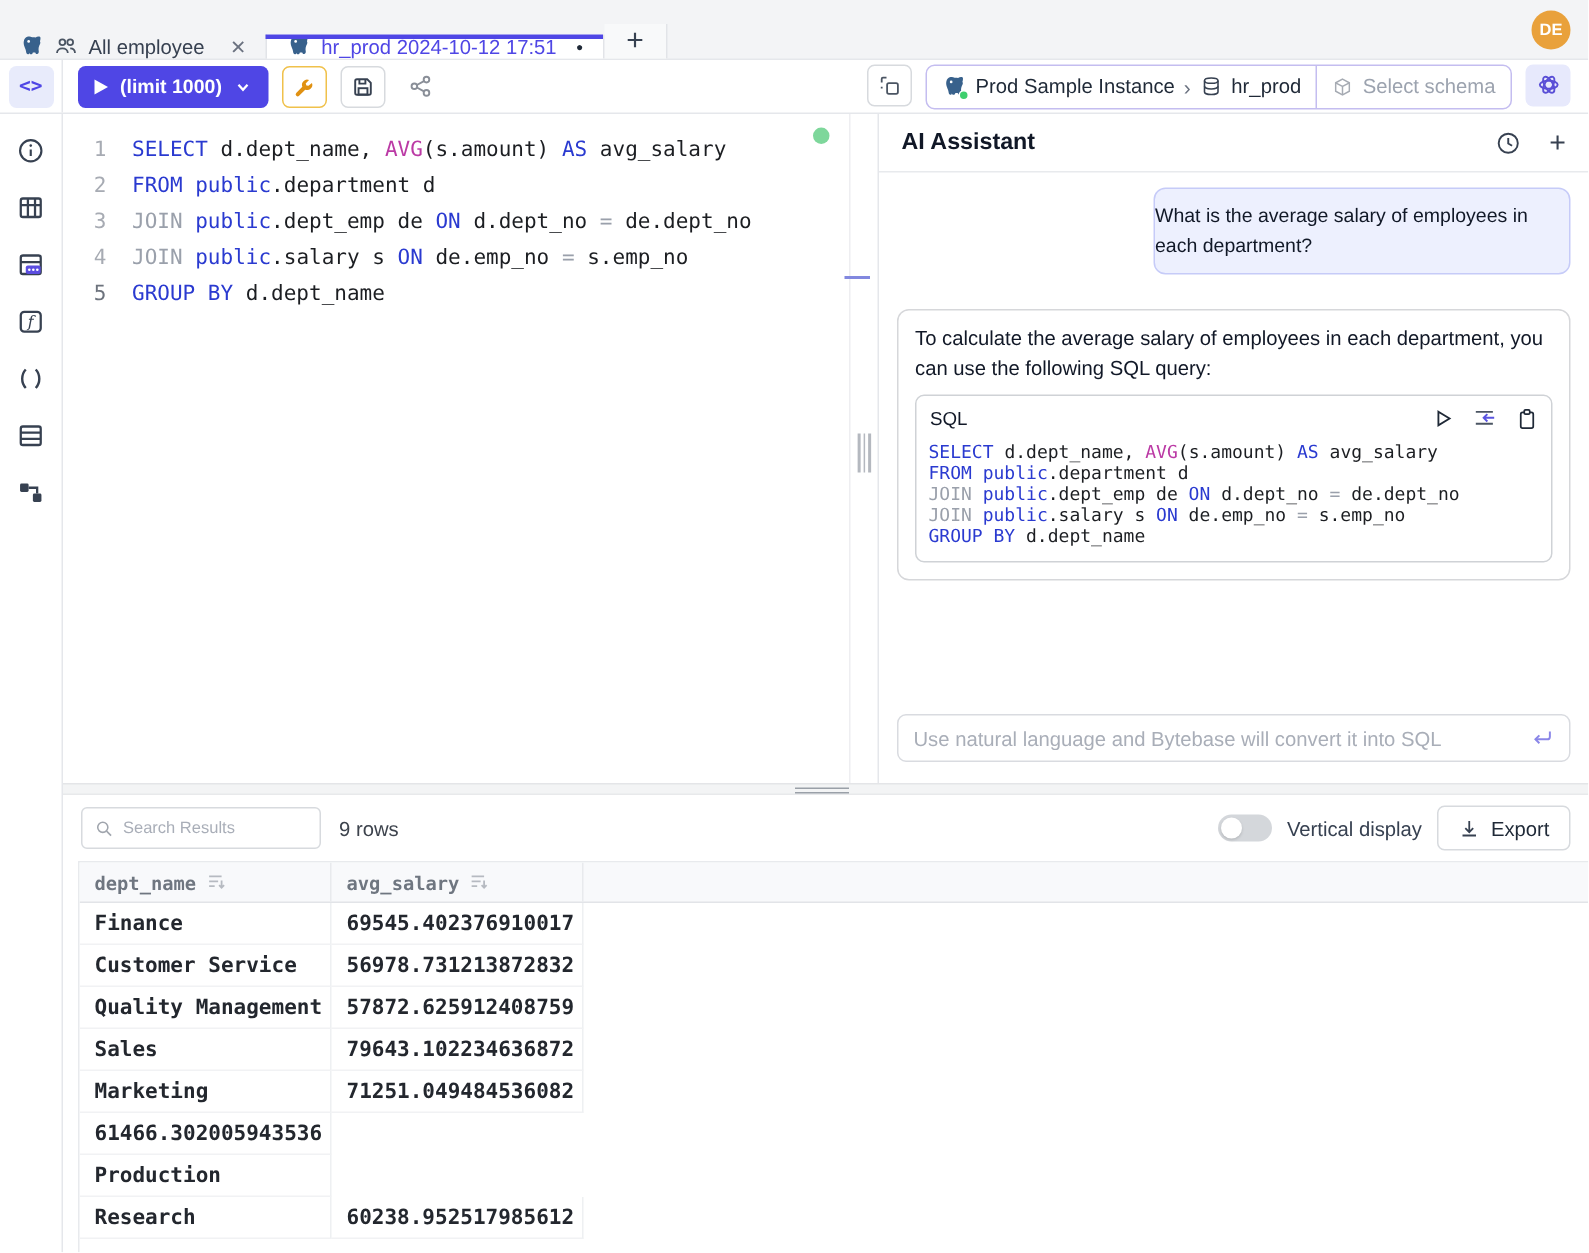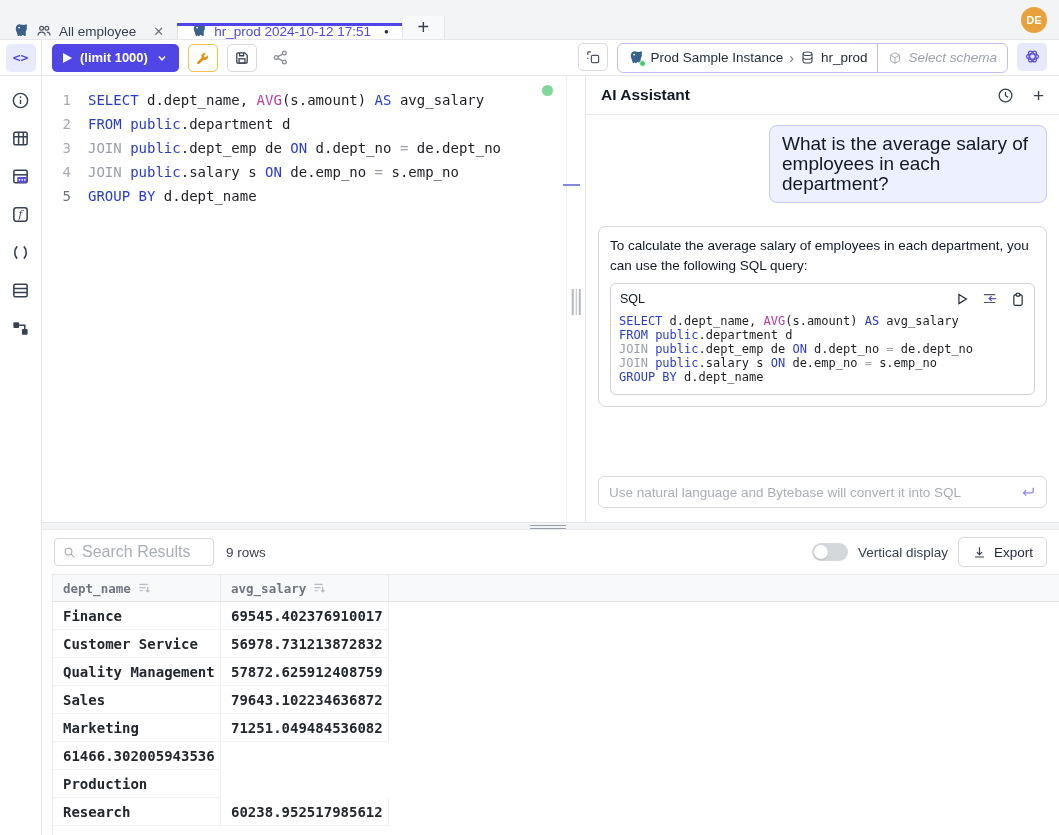--- a/index.html
+++ b/index.html
@@ -23,21 +23,21 @@
   .code-btn{width:30px;height:28px;border-radius:5px;background:#e8ebfb;color:#4f46e5;font-weight:700;font-size:13px;font-family:"DejaVu Sans Mono",monospace;border:none;display:flex;align-items:center;justify-content:center;cursor:pointer;}
   .run-btn{height:28px;background:#4f46e5;color:#fff;border:none;border-radius:5px;display:flex;align-items:center;gap:8px;padding:0 11px;font-size:13px;font-weight:600;margin-left:10px;cursor:pointer;}
   .run-play{width:0;height:0;border-left:9px solid #fff;border-top:5.5px solid transparent;border-bottom:5.5px solid transparent;}
   .icon-btn{width:30px;height:28px;border:1px solid #d7dade;border-radius:5px;background:#fff;display:flex;align-items:center;justify-content:center;margin-left:9px;cursor:pointer;}
   .wrench-btn{border-color:#f0c14b;}
   .share-btn{border:none;}
   .tb-right{margin-left:auto;display:flex;}
   .conn-pill{height:30px;border:1px solid #c4bdf0;border-radius:6px;display:flex;align-items:stretch;margin-left:9px;overflow:hidden;background:#fff;cursor:pointer;}
   .conn-main{display:flex;align-items:center;gap:6px;padding:0 10px;font-size:13.5px;color:#1f2937;}
   .conn-sep{color:#6b7280;font-size:14px;}
-  .conn-schema{display:flex;align-items:center;gap:6px;padding:0 10px;border-left:1px solid #c4bdf0;color:#9ca3af;font-size:13.5px;font-style:italic;}
+  .conn-schema{display:flex;align-items:center;gap:6px;padding:0 10px;border-left:1px solid #c4bdf0;color:#9ca3af;font-size:13.5px;}
   .pgwrap{position:relative;display:flex;}
   .pg-status{position:absolute;right:-2px;bottom:-1px;width:7px;height:7px;border-radius:50%;background:#3ecf6e;border:1.5px solid #fff;}
   .openai-btn{width:30px;height:28px;background:#e7e9fc;border:none;border-radius:5px;display:flex;align-items:center;justify-content:center;margin:0 12px 0 9px;cursor:pointer;}
 
   
   .body{flex:1;display:flex;min-height:0;}
   .sidebar{width:42px;border-right:1px solid #e5e7eb;display:flex;flex-direction:column;align-items:center;padding-top:13px;gap:16px;flex-shrink:0;background:#fff;}
   .sb-btn{width:22px;height:22px;display:flex;align-items:center;justify-content:center;cursor:pointer;}
   .content{flex:1;display:flex;flex-direction:column;min-width:0;}
   .main-row{height:446px;display:flex;min-height:0;flex-shrink:0;}
@@ -58,42 +58,42 @@
   .v-handle{position:absolute;top:213px;left:50%;transform:translateX(-50%);display:flex;gap:2px;}
   .v-handle span{width:1.5px;height:26px;background:#b4b8bf;display:block;}
 
   
   .ai{width:474px;border-left:1px solid #e5e7eb;display:flex;flex-direction:column;min-height:0;flex-shrink:0;background:#fff;}
   .ai-header{height:39px;display:flex;align-items:center;padding:0 15px;border-bottom:1px solid #e8eaed;flex-shrink:0;}
   .ai-title{font-size:15.5px;font-weight:600;color:#111827;}
   .ai-head-icons{margin-left:auto;display:flex;gap:19px;align-items:center;color:#374151;}
   .ai-plus{font-size:19px;color:#374151;cursor:pointer;line-height:1;}
   .ai-msgs{flex:1;padding:10px 12px 0;display:flex;flex-direction:column;overflow:hidden;}
-  .q-bubble{margin-left:auto;max-width:278px;background:#edf0fe;border:1px solid #c6cbf8;border-radius:8px;padding:8px 12px;font-size:19px;line-height:20px;color:#111827;}
+  .q-bubble{margin-left:auto;max-width:278px;background:#edf0fe;border:1px solid #c6cbf8;border-radius:8px;padding:8px 0;font-size:13px;line-height:20px;color:#111827;}
   .a-box{margin-top:23px;border:1px solid #d6d7da;border-radius:8px;padding:9px 11px 11px;font-size:13.5px;line-height:20px;color:#111827;}
   .code-block{margin-top:7px;border:1px solid #cfd2d6;border-radius:6px;overflow:hidden;background:#fff;}
   .code-head{display:flex;align-items:center;padding:5px 9px 2px;font-size:12.5px;color:#111827;}
   .code-head-icons{margin-left:auto;display:flex;gap:13px;align-items:center;}
   .code-head-icons > *{cursor:pointer;}
   .code-body{padding:3px 8px 10px;font-family:"DejaVu Sans Mono",monospace;font-size:12px;line-height:14px;}
   .ai-line{white-space:pre;}
   .ai-input-row{margin:10px 12px 14px;border:1px solid #d9dbe0;border-radius:6px;height:32px;display:flex;align-items:center;padding:0 10px;flex-shrink:0;}
   .ai-input{flex:1;border:none;outline:none;font-size:13.5px;color:#374151;font-family:"Liberation Sans",sans-serif;background:transparent;}
   .ai-input::placeholder{color:#a9aeb8;}
 
   
   .h-split{height:8px;background:#f3f4f5;border-top:1px solid #e4e5e8;border-bottom:1px solid #e8e9eb;position:relative;cursor:row-resize;flex-shrink:0;}
   .h-handle{position:absolute;left:488px;top:1.5px;width:36px;display:flex;flex-direction:column;gap:2px;}
   .h-handle span{height:1px;background:#9aa0a8;display:block;}
 
   
   .results{flex:1;display:flex;flex-direction:column;min-height:0;background:#fff;}
   .res-head{height:44px;display:flex;align-items:center;padding:0 12px;gap:12px;flex-shrink:0;}
   .search-box{width:160px;height:28px;border:1px solid #d7dade;border-radius:4px;display:flex;align-items:center;padding:0 8px;gap:6px;background:#fff;}
-  .search-input{border:none;outline:none;width:100%;font-size:16px;color:#374151;font-family:"Liberation Sans",sans-serif;background:transparent;}
+  .search-input{border:none;outline:none;width:100%;font-size:11px;color:#374151;font-family:"Liberation Sans",sans-serif;background:transparent;}
   .search-input::placeholder{color:#a9aeb8;}
   .row-count{font-size:13.5px;color:#3d434d;}
   .res-right{margin-left:auto;display:flex;align-items:center;gap:10px;}
   .toggle{width:36px;height:18px;border-radius:9px;background:#d4d7db;position:relative;cursor:pointer;}
   .toggle-knob{position:absolute;left:2px;top:2px;width:14px;height:14px;border-radius:50%;background:#fff;box-shadow:0 1px 2px rgba(0,0,0,.15);}
   .toggle-label{font-size:13.5px;color:#374151;}
   .export-btn{height:30px;border:1px solid #d7dade;border-radius:5px;background:#fff;display:flex;align-items:center;gap:7px;padding:0 13px;font-size:13.5px;color:#1f2937;cursor:pointer;font-family:"Liberation Sans",sans-serif;}
 
   .table{margin-left:10px;flex:1;overflow:hidden;font-family:"DejaVu Sans Mono",monospace;border-left:1px solid #e8eaed;border-top:1px solid #e8eaed;font-weight:bold;}
   .thead{display:flex;background:#f8f9fb;border-bottom:1px solid #e2e4e8;height:27px;}

